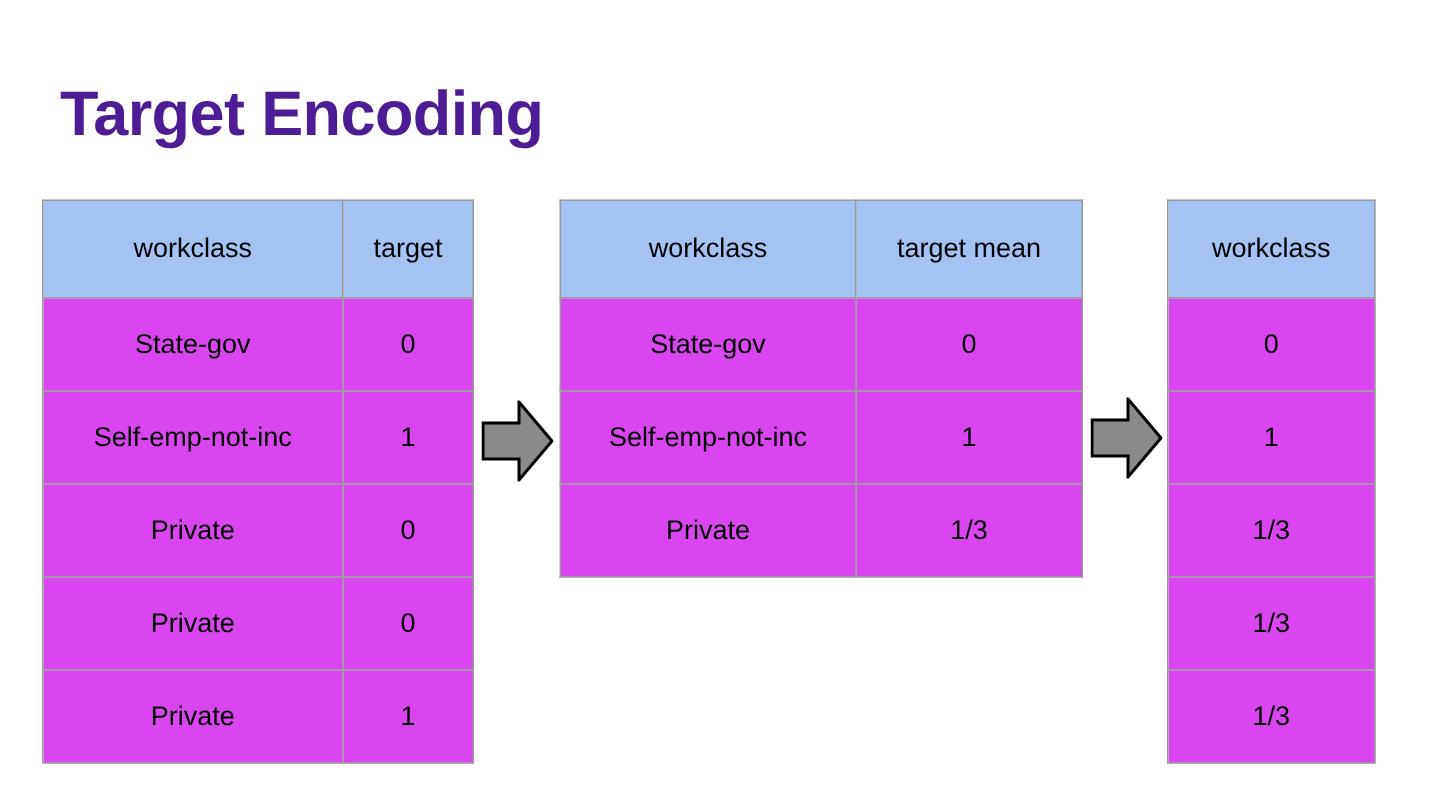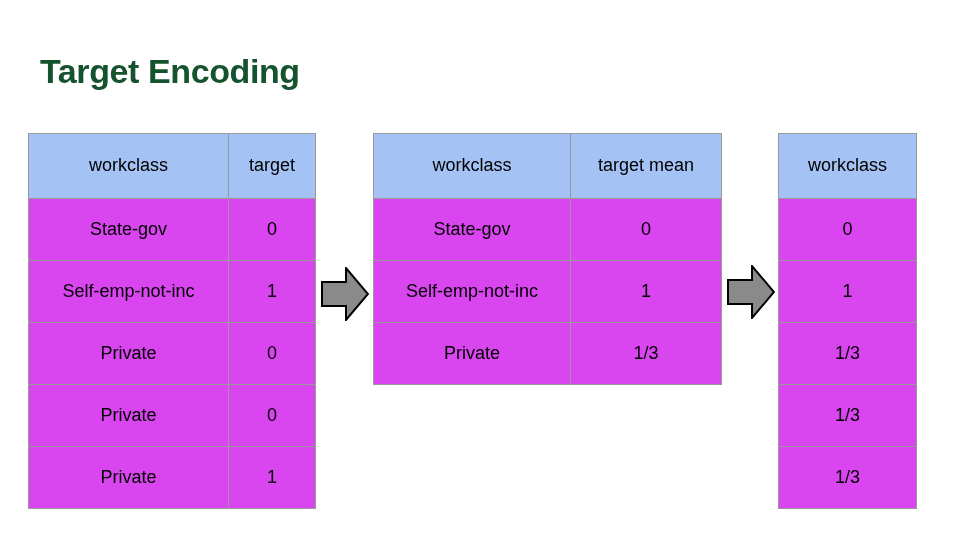--- a/index.html
+++ b/index.html
@@ -21,25 +21,25 @@
     position: absolute;
     inset: 0;
     background: #ffffff;
   }
 
   
   .slide-title {
     position: absolute;
     left: 40px;
     top: 52px;
-    font-size: 34px;
+    font-size: 42px;
     font-weight: bold;
     letter-spacing: -0.4px;
     line-height: 1.15;
-    color: #14532d;
+    color: #4c1d95;
     white-space: nowrap;
   }
 
   
   .data-table {
     position: absolute;
     border-collapse: collapse;
     table-layout: fixed;
     background: #ffffff;
   }

